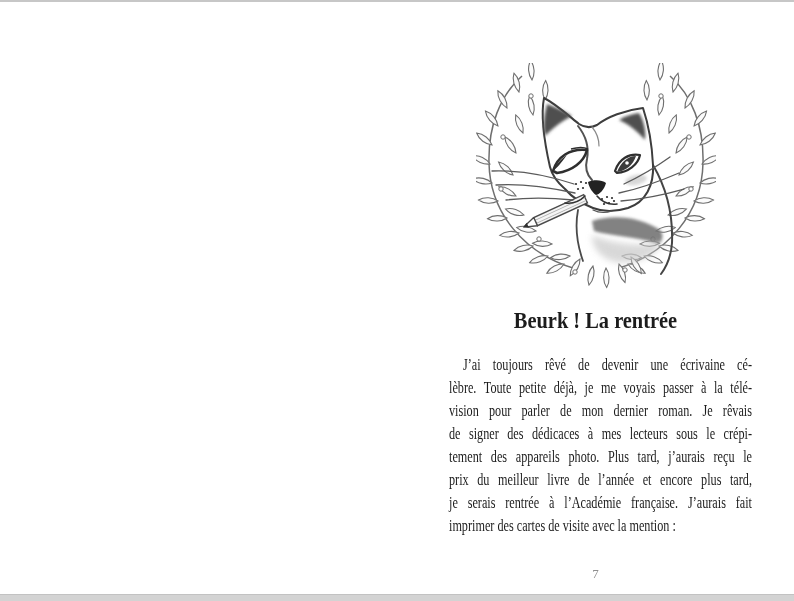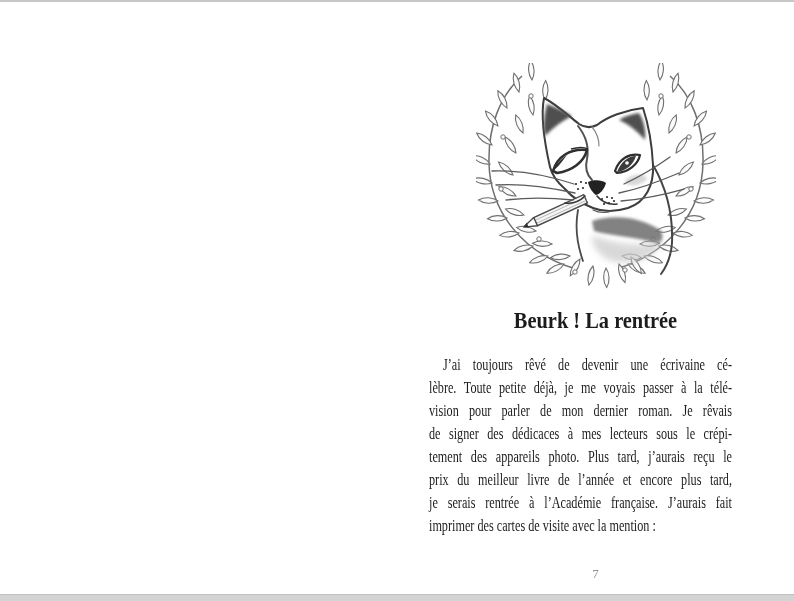--- a/index.html
+++ b/index.html
@@ -22,21 +22,21 @@
   .page-right { left:397px; width:397px; }
 
   .illustration { margin:61px auto 0 auto; width:240px; height:230px; }
 
   .chapter-title {
     margin:12px 0 0 0; width:397px; text-align:center;
     font-size:24px; font-weight:bold; color:#1c1c1c; line-height:30px;
     transform:scaleX(0.85);
   }
 
-  .paragraph { position:absolute; left:32px; top:351px; width:303px; }
+  .paragraph { position:absolute; left:52px; top:351px; width:303px; }
   .line {
     width:410px; transform:scaleX(0.739); transform-origin:0 0;
     font-size:16.5px; line-height:23px; height:23px; color:#1c1c1c;
     text-align:justify; text-align-last:justify;
   }
   .line.first { text-indent:19px; }
   .line.last  { text-align:left; text-align-last:left; }
 
   .folio {
     position:absolute; top:564px; left:0; width:397px;

